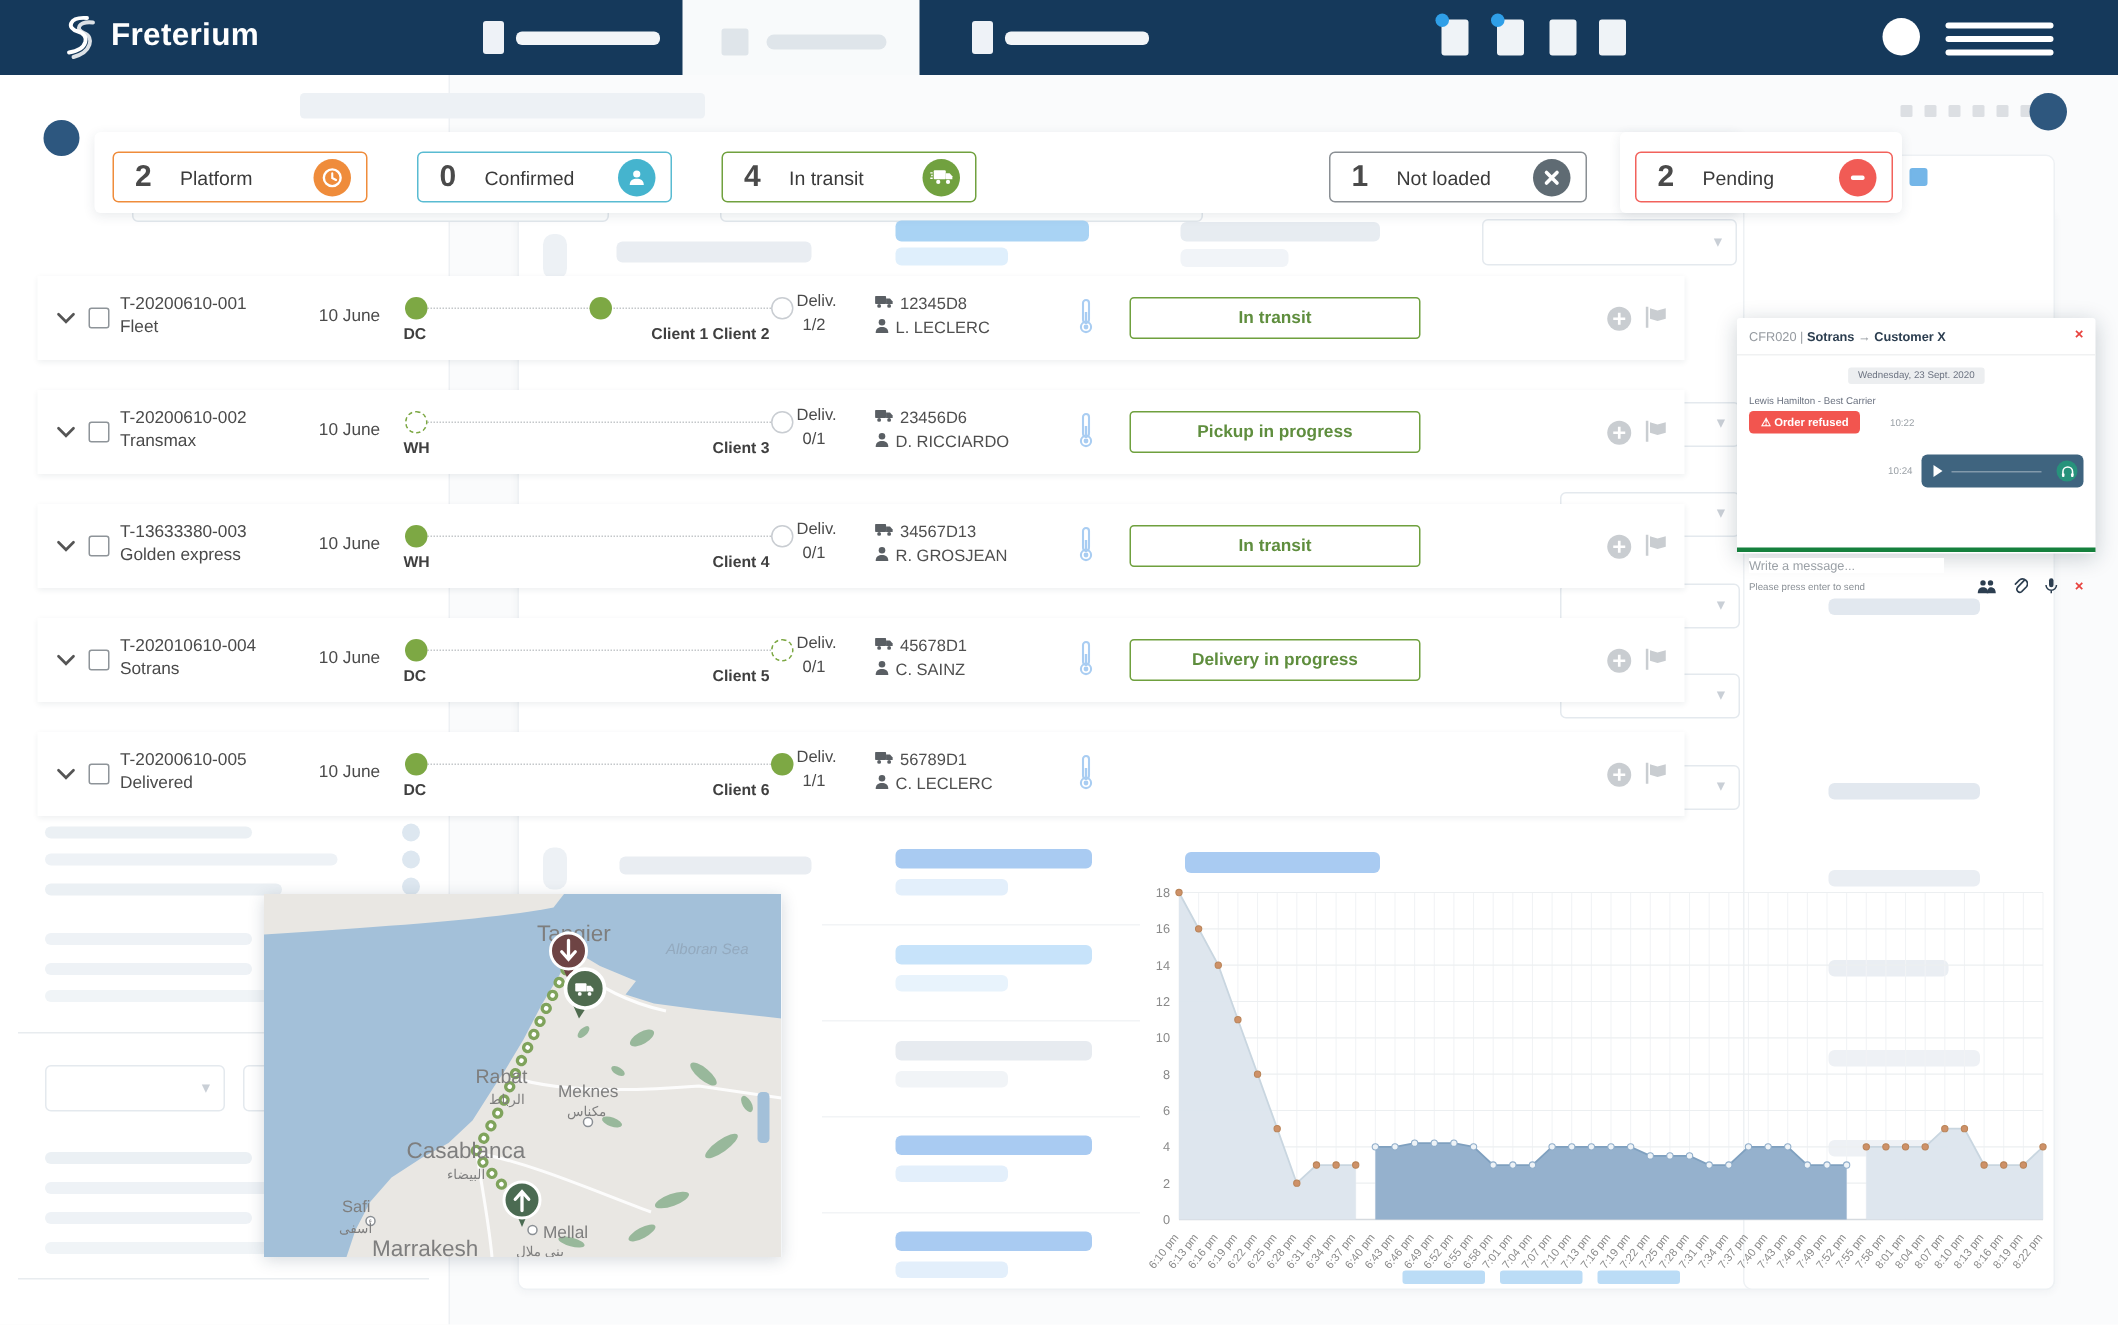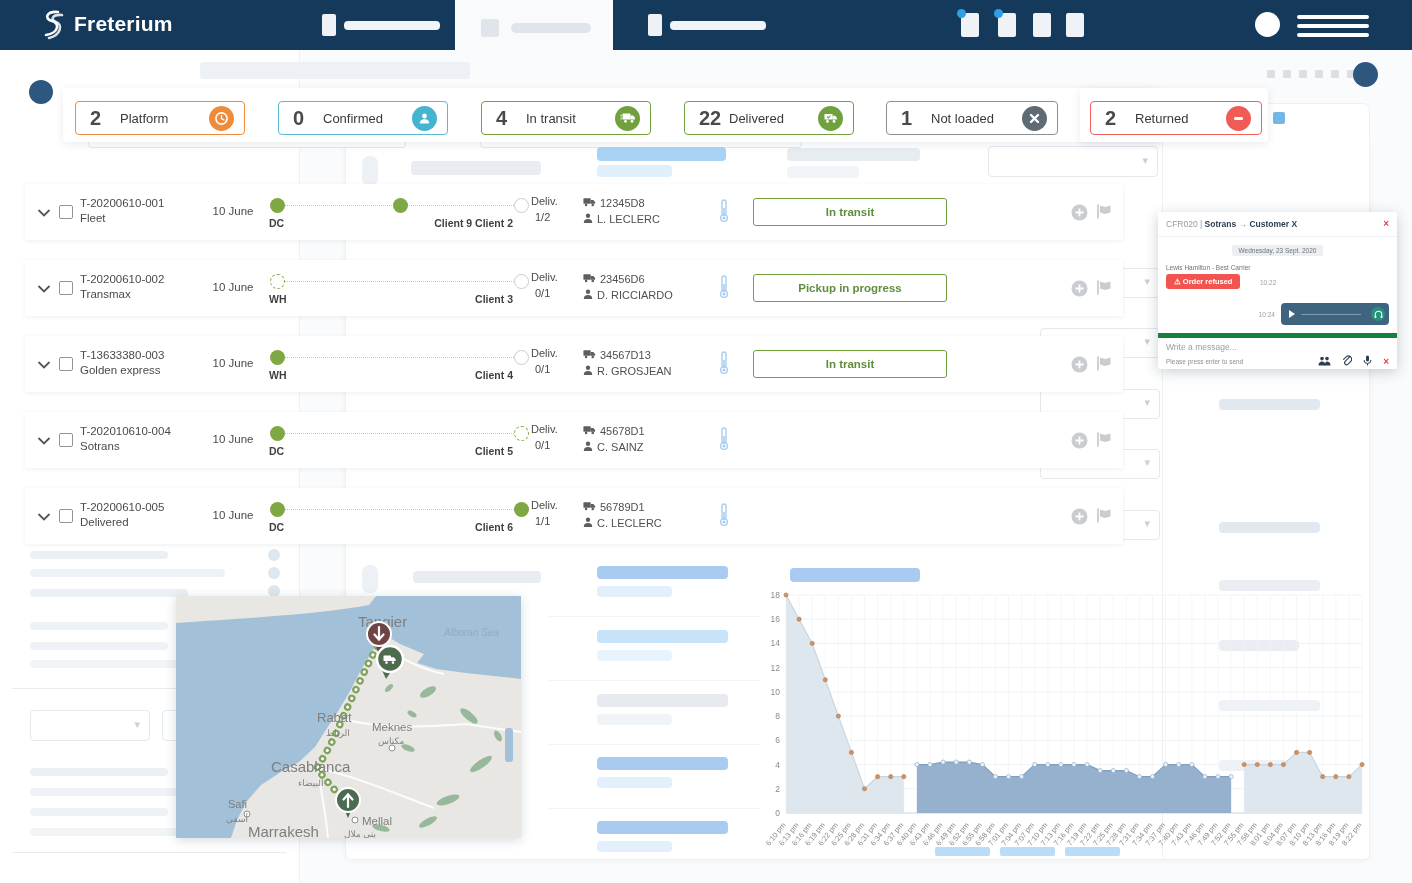--- a/index.html
+++ b/index.html
@@ -65,21 +65,21 @@
   .chat-bd { position:relative; height:96px; }
   .chat-date { position:absolute; left:50%; top:8px; transform:translateX(-50%); background:#eceef0; border-radius:2px; padding:2px 7px; font-size:6.5px; color:#6b7280; white-space:nowrap; }
   .chat-sender { position:absolute; left:8px; top:27px; font-size:6.5px; color:#6b7280; }
   .chat-badge { position:absolute; left:8px; top:37px; background:#f2554f; color:#fff; border-radius:3px; padding:3px 8px; font-size:7.5px; font-weight:700; }
   .chat-t1 { position:absolute; left:102px; top:42px; font-size:6.5px; color:#9aa0a6; }
   .chat-audio { position:absolute; right:8px; top:66px; width:108px; height:22px; background:#3f647f; border-radius:4px; }
   .chat-t2 { position:absolute; right:122px; top:74px; font-size:6.5px; color:#9aa0a6; }
   .chat-play { position:absolute; left:8px; top:7px; width:0; height:0; border-left:6px solid #fff; border-top:4px solid transparent; border-bottom:4px solid transparent; }
   .chat-wave { position:absolute; left:20px; top:11px; width:60px; height:1px; background:rgba(255,255,255,.35); }
   .chat-hp { position:absolute; right:4px; top:4px; width:14px; height:14px; border-radius:50%; background:#27927b; display:flex; align-items:center; justify-content:center; }
-  .chat-ft { position:relative; height:35px; border-top:5px solid #15803d; }
+  .chat-ft { position:relative; height:35px; border-top:3px solid #15803d;margin-top:32px; }
   .chat-input { position:absolute; left:8px; top:4px; width:130px; border:none; outline:none; font-size:8.5px; color:#555; font-family:"Liberation Sans",sans-serif; }
   .chat-input::placeholder { color:#9aa0a6; }
   .chat-hint { position:absolute; left:8px; top:20px; font-size:6.5px; color:#8a9096; }
   .chat-icons { position:absolute; right:8px; top:17px; display:flex; gap:11px; align-items:center; }
   .chat-icons .x { color:#e8433f; font-weight:700; font-size:10px; }
 
   
   .map { position:absolute; left:176px; top:596px; width:345px; height:242px; z-index:30; box-shadow:0 2px 10px rgba(30,50,70,.18); overflow:hidden; }
   .chart-wrap { position:absolute; left:762px; top:583px; z-index:15; }
   .legend-bar { position:absolute; top:847px; width:55px; height:9px; background:#bbdcf6; border-radius:2px; z-index:16; }
@@ -167,45 +167,32 @@
     <span class="ic" style="background:#71A13F;">
         <svg width="16" height="12" viewBox="0 0 16 12">
           <rect x="2.5" y="1.5" width="8" height="6" rx="0.6" fill="#fff"></rect>
           <path d="M10.5 3.5 h2.6 l1.8 2 v2 h-4.4z" fill="#fff"></path>
           <circle cx="5.5" cy="9.3" r="1.4" fill="#fff"></circle>
           <circle cx="12" cy="9.3" r="1.4" fill="#fff"></circle>
           <path d="M0.2 3.2 h1.6 M0.8 5 h1 M0.2 6.8 h1.6" stroke="#fff" stroke-width="0.9"></path>
         </svg>
       </span>
   </div>
-  <div class="pill" style="left:684px;width:170px;border:1.6px solid #71A13F;">
-    <span class="num">22</span>
-    <span class="lbl">Delivered</span>
-    <span class="ic" style="background:#71A13F;">
-        <svg width="16" height="12" viewBox="0 0 16 12">
-          <rect x="1.5" y="2" width="8" height="5.5" rx="0.6" fill="#fff"></rect>
-          <path d="M9.5 3.8 h2.6 l1.8 2 v1.7 h-4.4z" fill="#fff"></path>
-          <circle cx="4.5" cy="9.4" r="1.4" fill="#fff"></circle>
-          <circle cx="11" cy="9.4" r="1.4" fill="#fff"></circle>
-          <path d="M4 4.6 l1.3 1.3 2.2 -2.4" stroke="#71A13F" stroke-width="1.1" fill="none"></path>
-        </svg>
-      </span>
-  </div>
   <div class="pill" style="left:886px;width:172px;border:1.6px solid #8A8F94;">
     <span class="num">1</span>
     <span class="lbl">Not loaded</span>
     <span class="ic" style="background:#5F6B73;">
         <svg width="13" height="13" viewBox="0 0 13 13">
           <path d="M3 3 L10 10 M10 3 L3 10" stroke="#fff" stroke-width="2.4" stroke-linecap="round"></path>
         </svg>
       </span>
   </div>
   <div class="pill" style="left:1090px;width:172px;border:1.6px solid #F2625C;">
     <span class="num">2</span>
-    <span class="lbl">Returned</span>
+    <span class="lbl">Pending</span>
     <span class="ic" style="background:#F15B55;">
         <svg width="15" height="15" viewBox="0 0 15 15">
           <rect x="3" y="6" width="9" height="3" rx="1.2" fill="#fff"></rect>
         </svg>
       </span>
   </div>
 
   <div class="sk" style="left:362px;top:156px;width:16px;height:30px;background:#edf1f5;border-radius:7px;"></div>
   <div class="sk" style="left:411px;top:161px;width:130px;height:14px;background:#e9edf2;"></div>
   <div class="sk" style="left:597px;top:147px;width:129px;height:14px;background:#a9d3f4;"></div>
@@ -241,21 +228,21 @@
     <div class="refblk">
           <div>T-20200610-001</div>
           <div>Fleet</div>
         </div>
     <div class="date">10 June</div>
     <div class="tline"></div>
     <span class="dot filled" style="left:245px;"></span>
     <span class="dot filled" style="left:368px;"></span>
     <span class="dot empty" style="left:489px;"></span>
     <div class="olbl">DC</div>
-    <div class="dlbl">Client 9 Client 2</div>
+    <div class="dlbl">Client 1 Client 2</div>
     <div class="deliv">
           <div>Deliv.</div>
           <div class="cnt">1/2</div>
         </div>
     <div class="vehicle">
       <div class="ln">
             <span><svg width="13" height="10" viewBox="0 0 16 12">
                 <rect x="0.5" y="1.5" width="9" height="6.5" rx="0.6" fill="#5a5f64"></rect>
                 <path d="M9.5 3.5 h3.2 l2.2 2.4 v2.1 h-5.4z" fill="#5a5f64"></path>
                 <circle cx="3.8" cy="9.6" r="1.6" fill="#5a5f64"></circle>
@@ -432,20 +419,21 @@
               </svg></span>
             <span>C. SAINZ</span>
           </div>
     </div>
     <span class="thermo"><svg width="10" height="24" viewBox="0 0 10 24">
             <rect x="3" y="1" width="4" height="15" rx="2" fill="none" stroke="#a9cdf2" stroke-width="1.4"></rect>
             <circle cx="5" cy="19" r="3.4" fill="none" stroke="#a9cdf2" stroke-width="1.4"></circle>
             <rect x="4.2" y="9" width="1.6" height="8" fill="#a9cdf2"></rect>
             <circle cx="5" cy="19" r="1.6" fill="#a9cdf2"></circle>
           </svg></span>
+    <div class="status">Delivery in progress</div>
     <span class="rplus"><svg width="17" height="17" viewBox="0 0 17 17">
             <circle cx="8.5" cy="8.5" r="8" fill="#c9cdd1"></circle>
             <path d="M8.5 4.5 V12.5 M4.5 8.5 H12.5" stroke="#fff" stroke-width="1.8"></path>
           </svg></span>
     <span class="rflag"><svg width="16" height="15" viewBox="0 0 16 15">
             <path d="M1 0.5 V14.5" stroke="#c9cdd1" stroke-width="1.8"></path>
             <path d="M3 1.5 L8 3 L13.5 1.5 V8.5 L8 10 L3 8.5 Z" fill="#c9cdd1"></path>
           </svg></span>
       </div>
       <div class="trow" style="top: 488px;">

